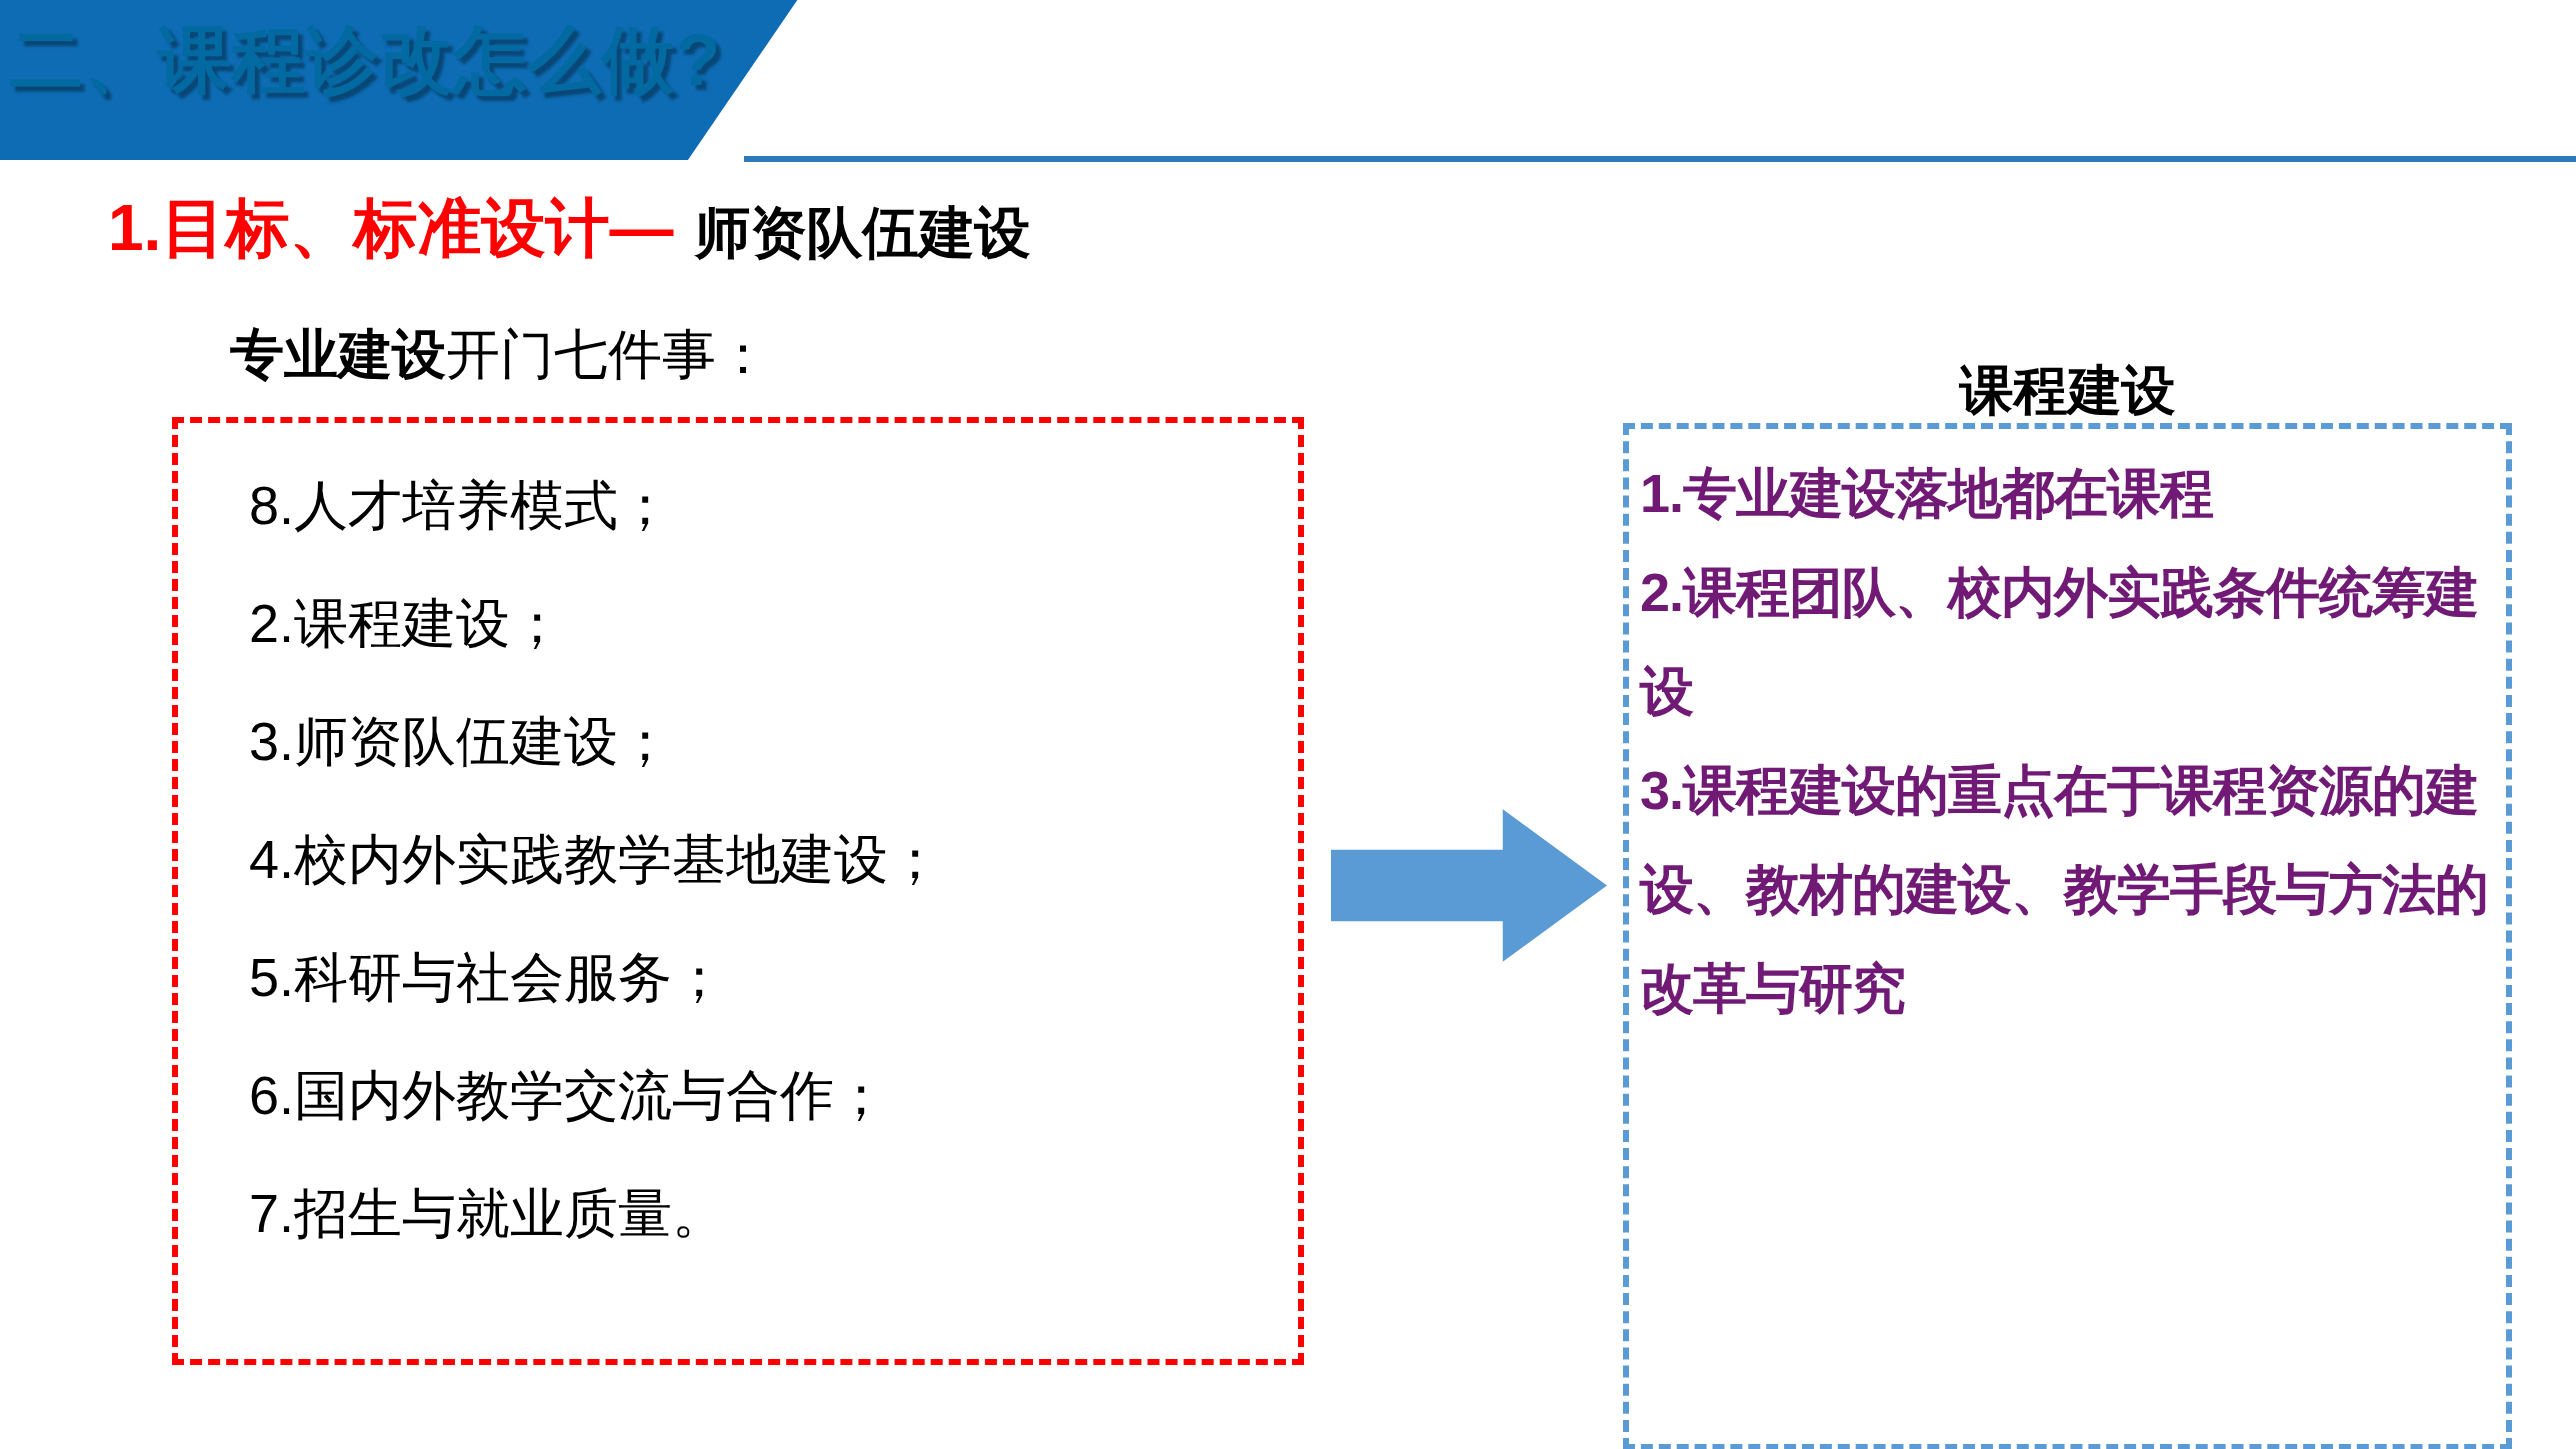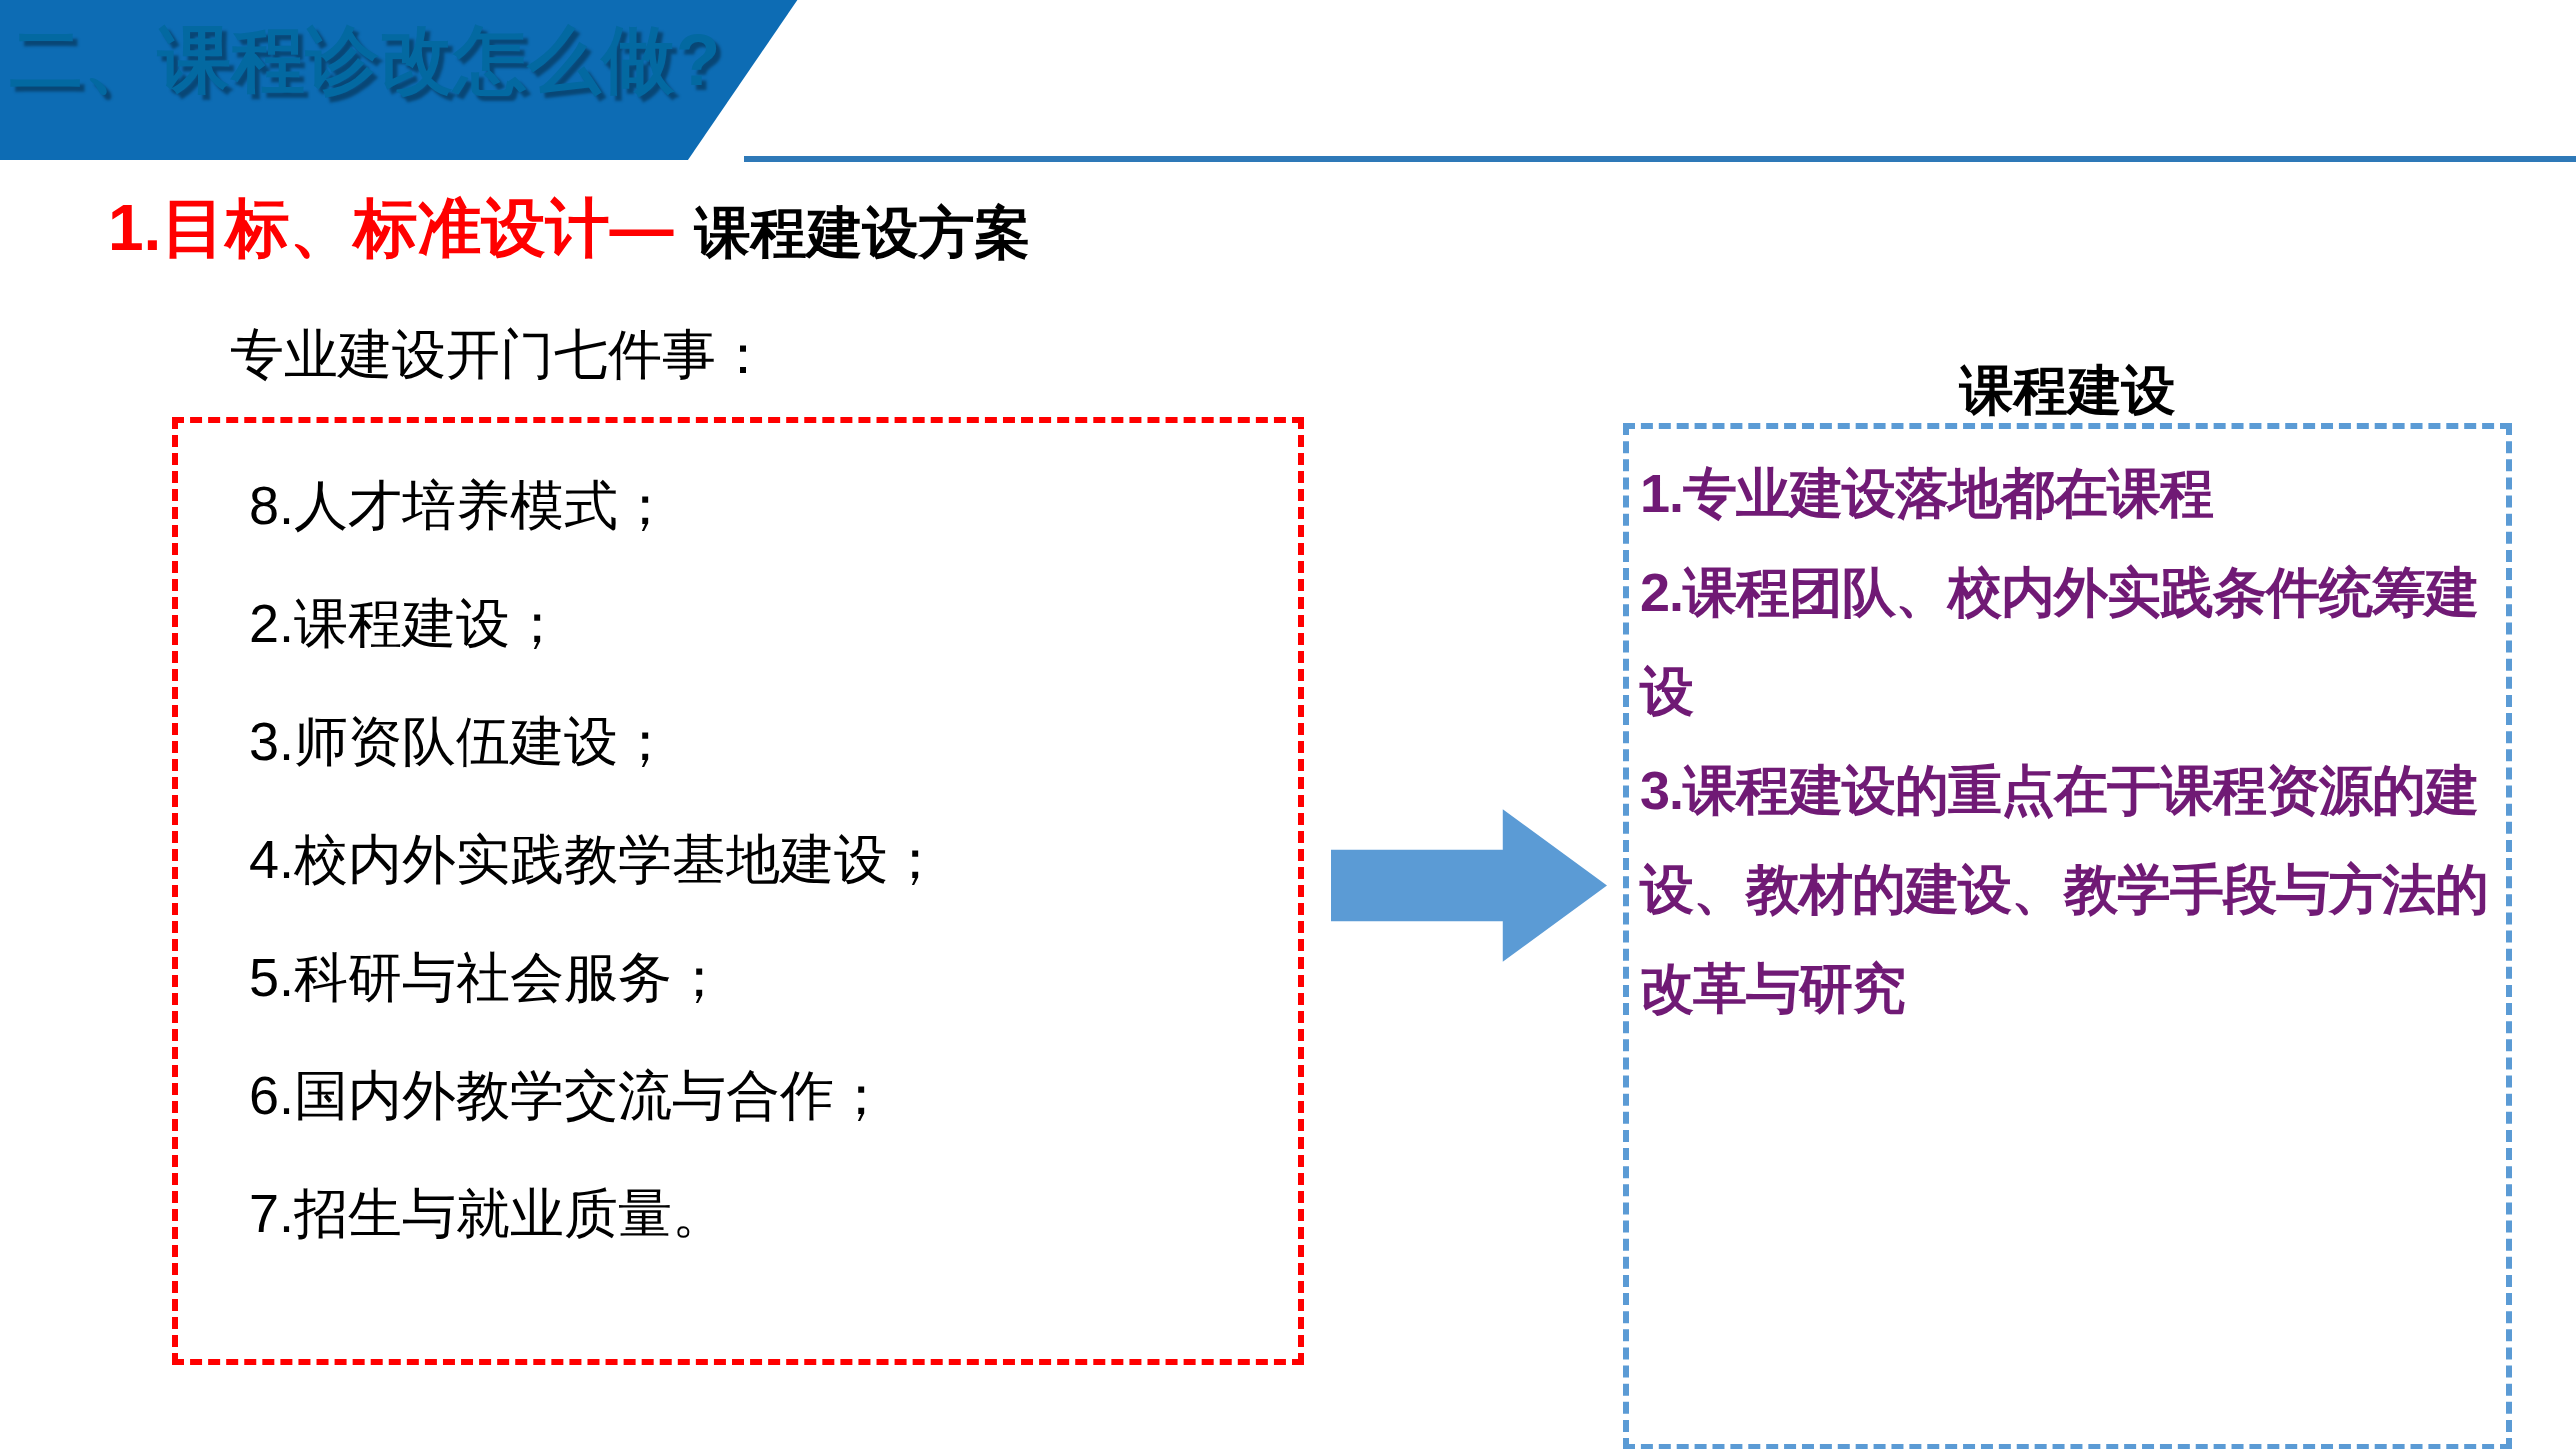--- a/index.html
+++ b/index.html
@@ -78,21 +78,21 @@
 
   
   #left-heading {
     position: absolute;
     left: 230px;
     top: 319px;
     font-size: 54px;
     color: #000000;
     white-space: nowrap;
   }
-  #left-heading .strong { font-weight: normal; }
+  #left-heading .strong { font-weight: bold; }
   #left-heading .normal { font-weight: normal; }
 
   #left-box {
     position: absolute;
     left: 172px;
     top: 417px;
     width: 1132px;
     height: 948px;
     border: 6.8px dashed #FF0000;
     box-sizing: border-box;
@@ -159,21 +159,21 @@
 </style>
 </head>
 <body>
 
 <div id="header-banner"></div>
 <div id="header-title">二、课程诊改怎么做?</div>
 <div id="header-rule"></div>
 
 <div id="subtitle-row">
   <span id="subtitle-red">1.目标、标准设计—</span>
-  <span id="subtitle-black">课程建设方案</span>
+  <span id="subtitle-black">师资队伍建设</span>
 </div>
 
 <div id="left-heading">
   <span class="strong">专业建设</span><span class="normal">开门七件事：</span>
 </div>
 
 <div id="left-box"></div>
 
 <div id="left-list">
   <div class="li">8.人才培养模式；</div>

